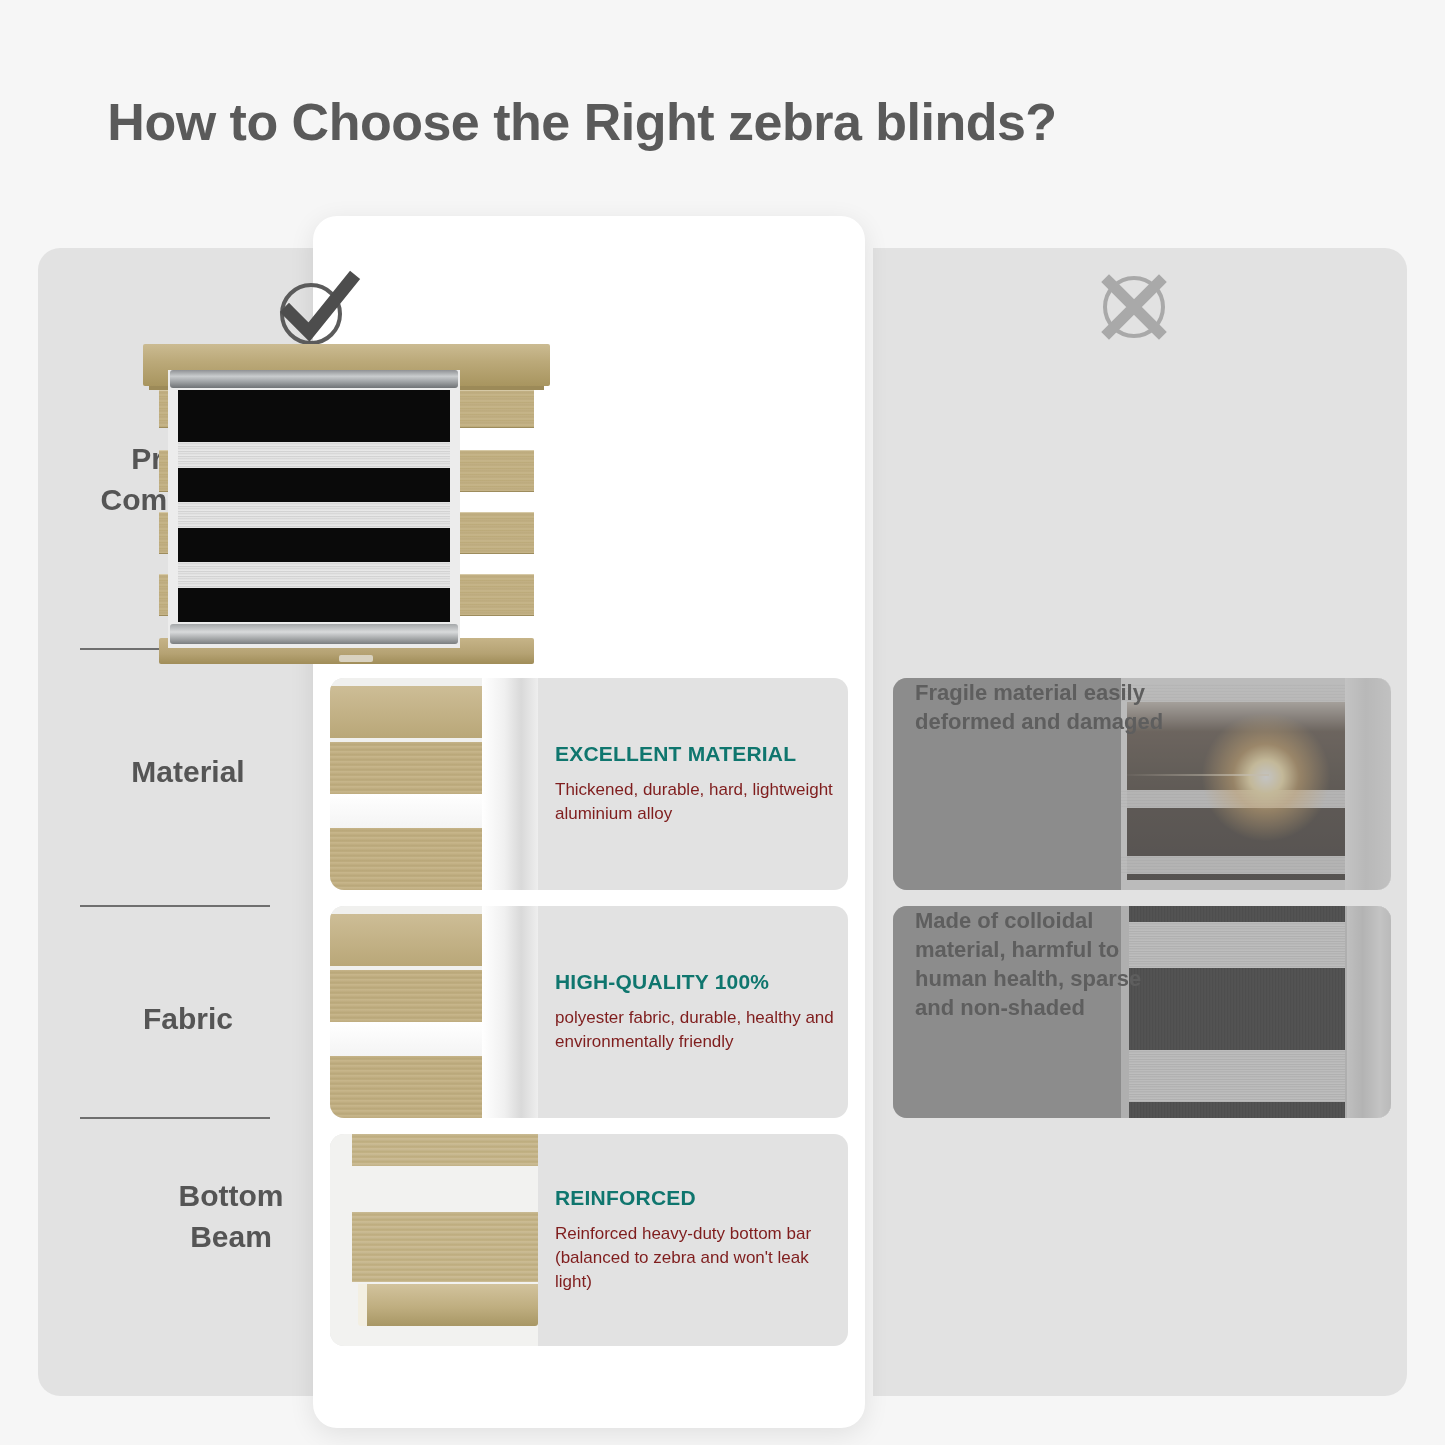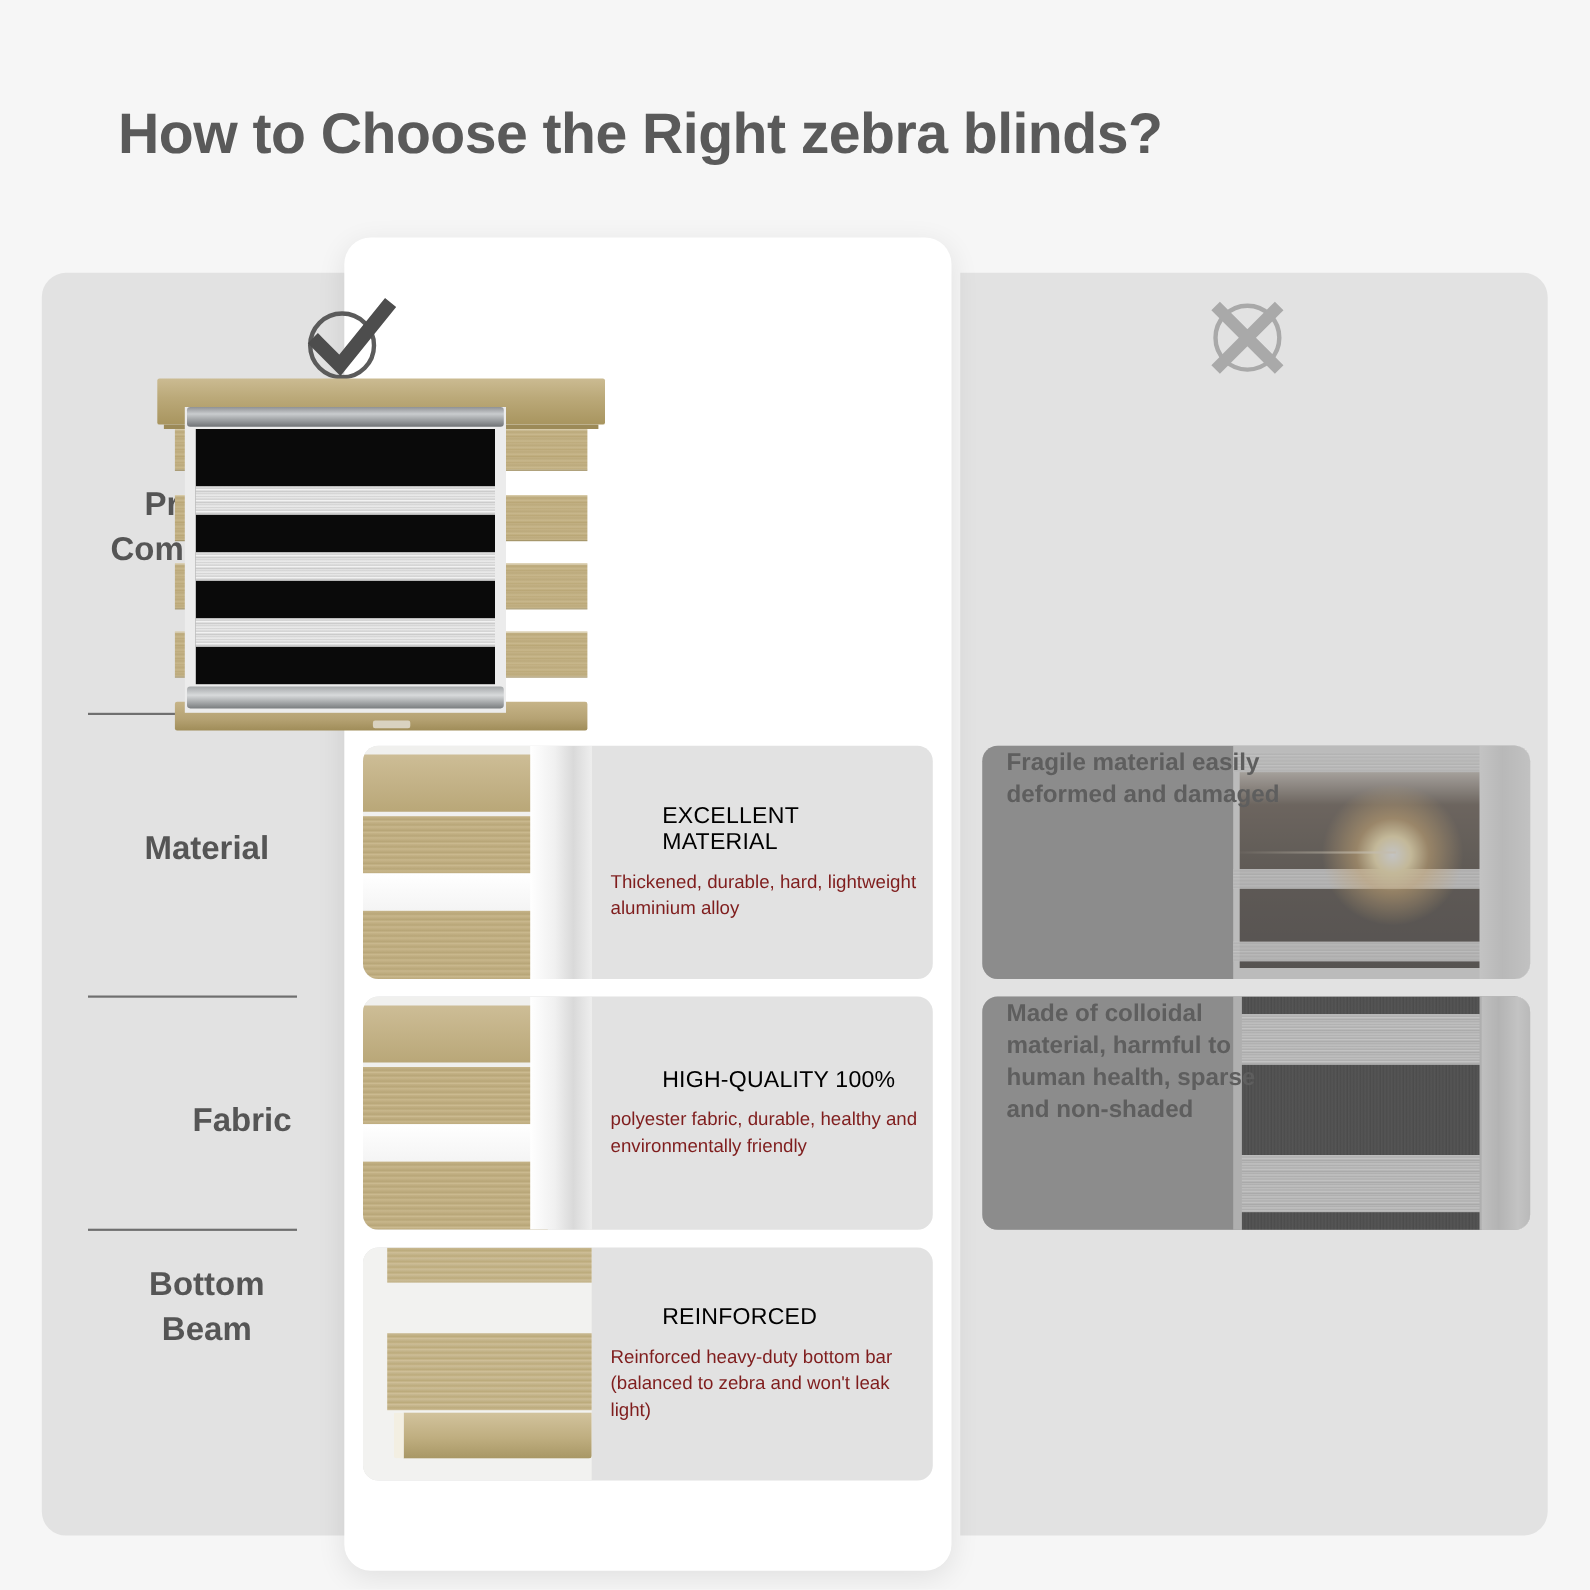--- a/index.html
+++ b/index.html
@@ -49,22 +49,22 @@
     left: 0;
     width: 300px;
     text-align: center;
     font-size: 30px;
     font-weight: bold;
     color: #555555;
     line-height: 1.38;
   }
   .row-label.r0 { top: 190px; }
   .row-label.r1 { top: 503px; }
-  .row-label.r2 { top: 750px; margin-left: 32px; }
-  .row-label.r3 { top: 899px; }
+  .row-label.r2 { top: 750px; }
+  .row-label.r3 { top: 927px; margin-left: 43px; }
   .divider {
     position: absolute;
     left: 42px;
     width: 190px;
     height: 2px;
     background: #6f6f6f;
   }
   .divider.d0 { top: 400px; }
   .divider.d1 { top: 657px; }
   .divider.d2 { top: 869px; }
@@ -203,22 +203,22 @@
     position: absolute; top: 0; left: 0;
     width: 208px; height: 100%;
     overflow: hidden;
   }
   .card-good .txt {
     position: absolute; top: 0; left: 225px; right: 14px;
     height: 100%;
     display: flex; flex-direction: column; justify-content: center;
   }
   .card-good .head {
-    font-size: 21px; font-weight: normal; color: #000000;
-    letter-spacing: 0.2px; margin-bottom: 12px; margin-left: 47px;
+    font-size: 21px; font-weight: bold; color: #0f766e;
+    letter-spacing: 0.2px; margin-bottom: 12px;
   }
   .card-good .sub {
     font-size: 17px; color: #7f1d1d; line-height: 1.42;
   }
 
   
   .card-bad .photo {
     position: absolute; top: 0; right: 0;
     width: 270px; height: 100%;
     overflow: hidden;

